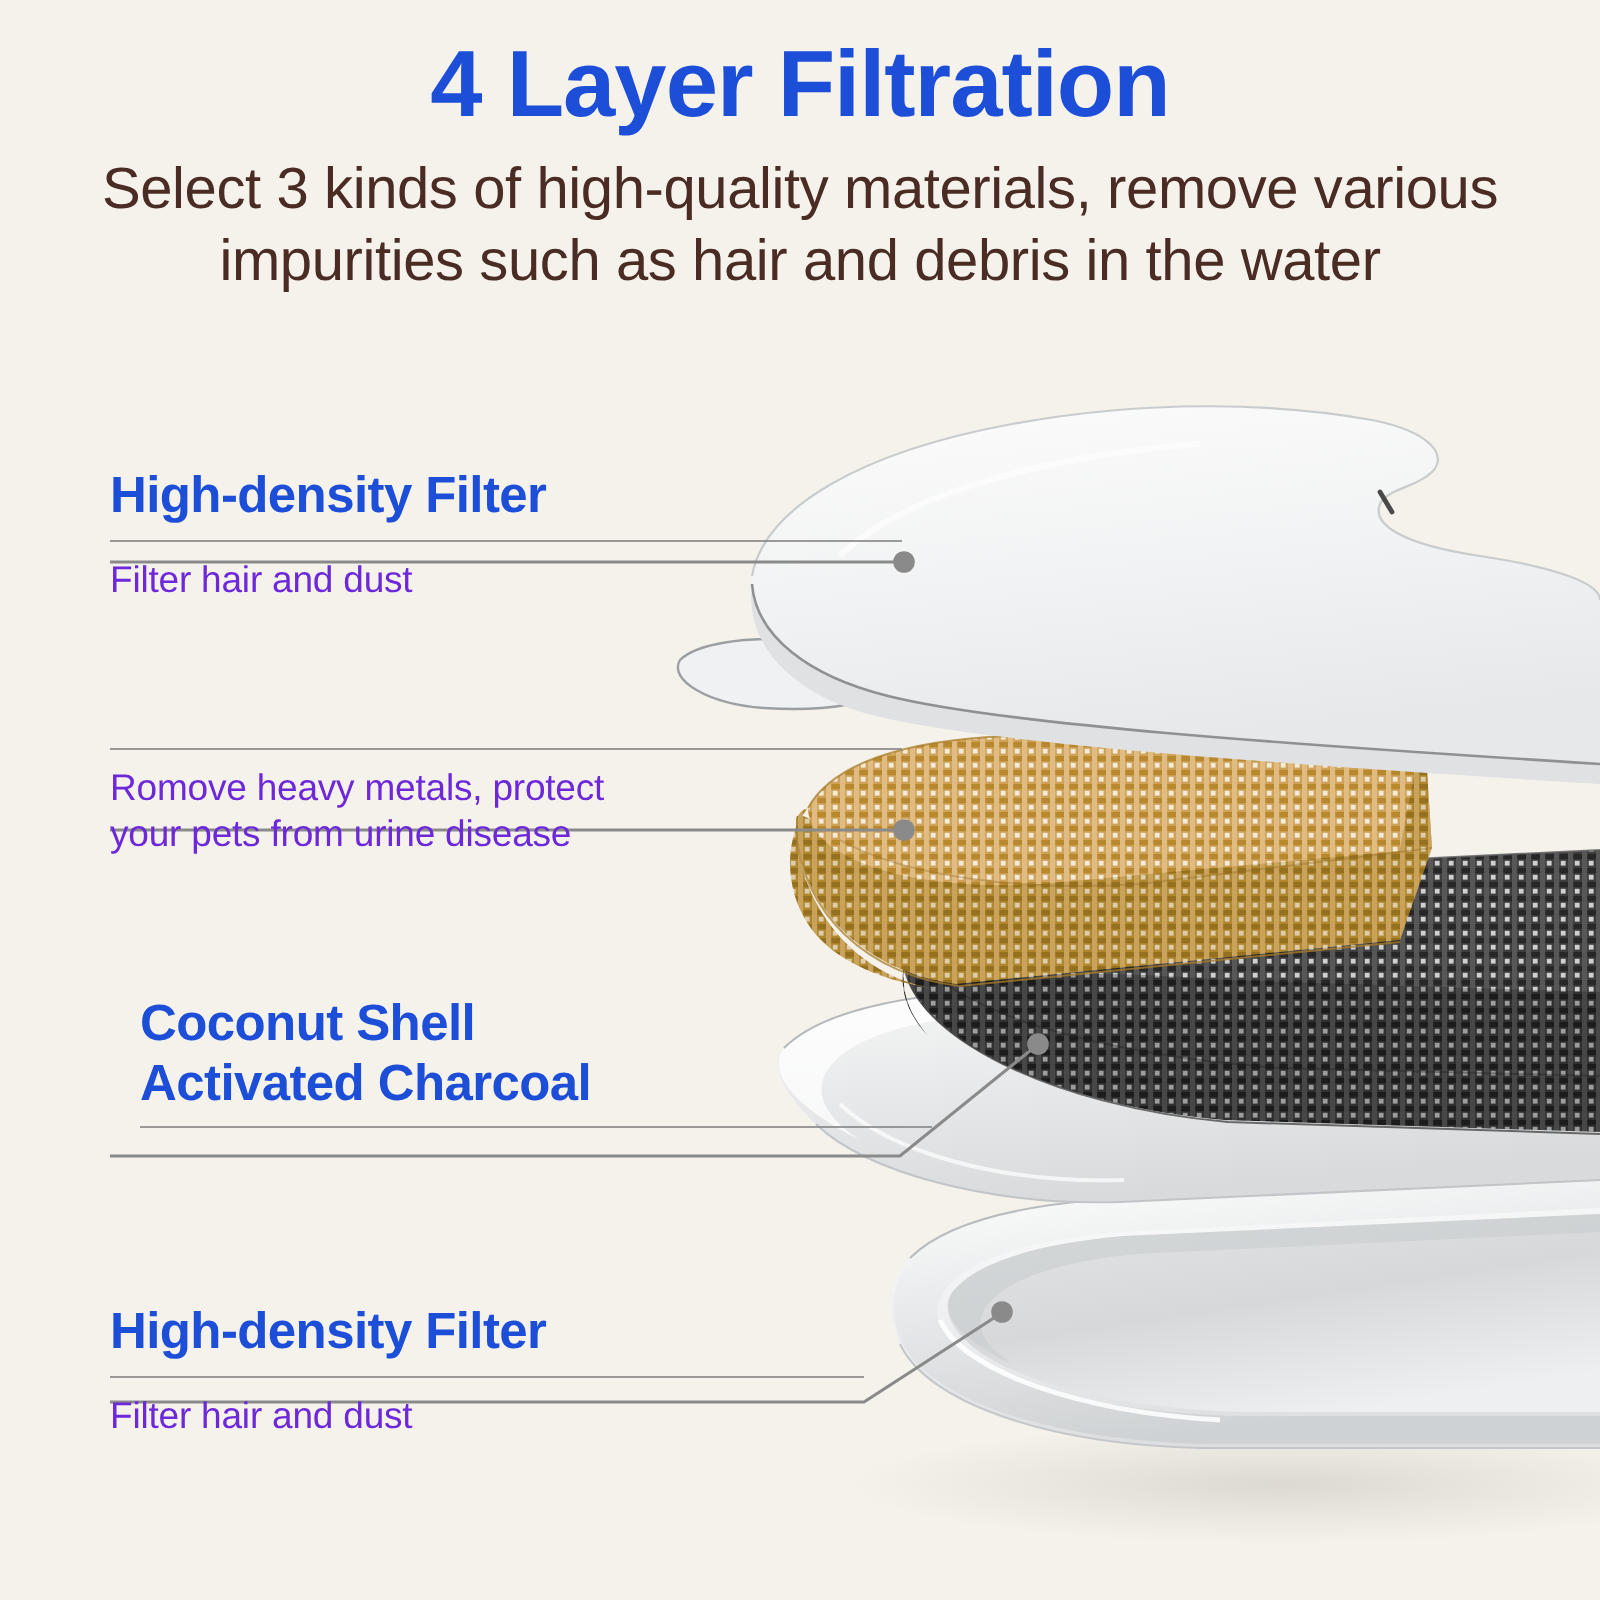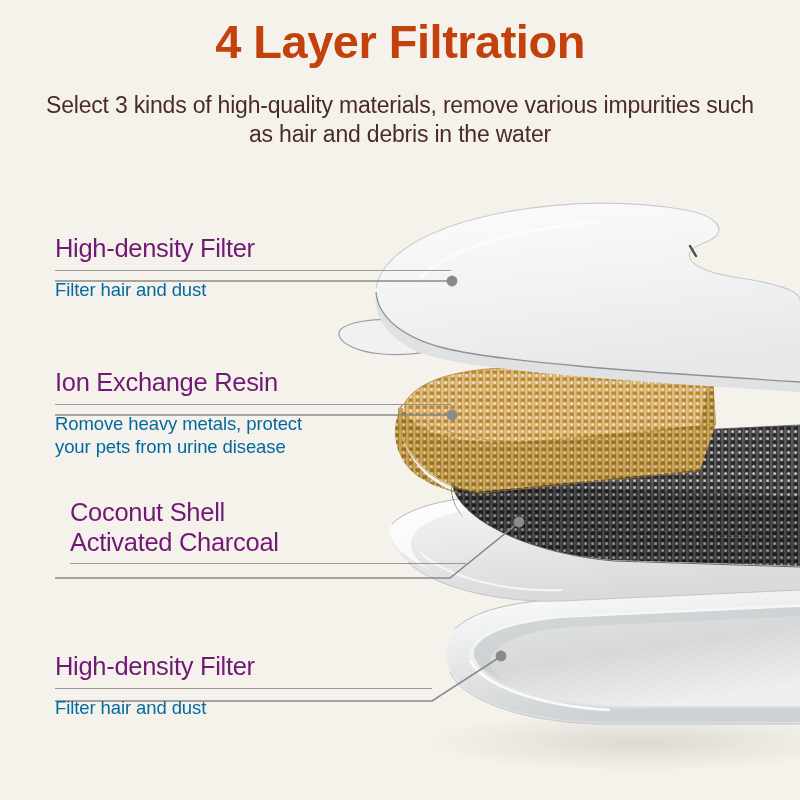--- a/index.html
+++ b/index.html
@@ -7,43 +7,43 @@
   body {
     background:#f5f2ec;
     font-family:"Liberation Sans", sans-serif;
     position:relative;
     overflow:hidden;
   }
 
   
   #header { position:absolute; left:0; top:0; width:800px; text-align:center; }
   #title {
-    font-size:47px; font-weight:bold; color:#c2410c;
+    font-size:47px; font-weight:bold; color:#1d4ed8;
     letter-spacing:-0.5px; line-height:1.0; margin-top:18px;
   }
   #subtitle {
-    font-size:23px; color:#4a2c25; line-height:1.24;
-    margin-top:26px; padding:0 42px; letter-spacing:-0.2px;
+    font-size:29px; color:#4a2c25; line-height:1.24;
+    margin-top:13px; padding:0 42px; letter-spacing:-0.2px;
   }
 
   
   #art { position:absolute; left:0; top:0; width:800px; height:800px; pointer-events:none; }
 
   
   .label-block { position:absolute; }
   .lb-head {
-    color:#701a75; font-weight:normal; font-size:25.5px;
+    color:#1d4ed8; font-weight:bold; font-size:25.5px;
     line-height:1.16; letter-spacing:-0.3px; white-space:pre-line;
   }
   .lb-rule {
     height:0; border-top:1.6px solid #8a8a8a;
     margin-top:6px; opacity:.85;
   }
   .lb-sub {
-    color:#0369a1; font-size:18.5px; line-height:1.25;
+    color:#6d28d9; font-size:18.5px; line-height:1.25;
     margin-top:7px; white-space:pre-line; letter-spacing:-0.1px;
   }
 
   #blk0 { left:55px; top:234px; width:396px; }
   #blk1 { left:55px; top:368px; width:396px; }
   #blk2 { left:70px; top:498px; width:396px; }
   #blk3 { left:55px; top:652px; width:377px; }
 </style>
 </head>
 <body>
@@ -216,21 +216,20 @@
   <div id="subtitle">Select 3 kinds of high-quality materials, remove various impurities such as hair and debris in the water</div>
 </div>
 
 <div class="label-block" id="blk0">
   <div class="lb-head">High-density Filter</div>
   <div class="lb-rule"></div>
   <div class="lb-sub">Filter hair and dust</div>
 </div>
 
 <div class="label-block" id="blk1">
-  <div class="lb-head">Ion Exchange Resin</div>
   <div class="lb-rule"></div>
   <div class="lb-sub">Romove heavy metals, protect
 your pets from urine disease</div>
 </div>
 
 <div class="label-block" id="blk2">
   <div class="lb-head">Coconut Shell
 Activated Charcoal</div>
   <div class="lb-rule"></div>
 </div>

